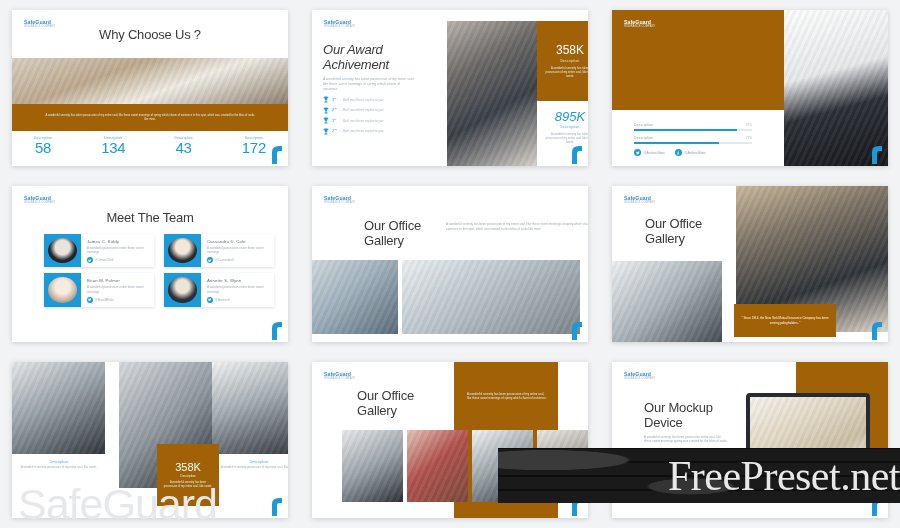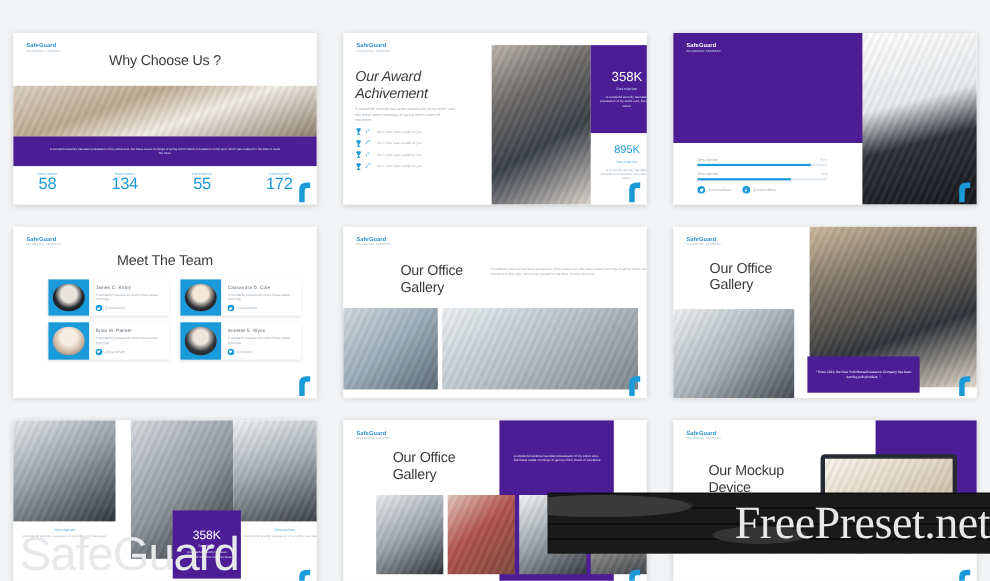--- a/index.html
+++ b/index.html
@@ -7,21 +7,20 @@
   body {
     background:#f2f3f4;
     font-family:"Liberation Sans", sans-serif;
     position:relative;
   }
   .grid {
     position:absolute; inset:0;
     display:grid;
     grid-template-columns:repeat(3,300px);
     grid-template-rows:repeat(3,176px);
-    margin-top:20px;
   }
   .cell { position:relative; }
   .slide {
     position:absolute;
     left:12px; top:10px; right:12px; bottom:10px;
     background:#ffffff;
     overflow:hidden;
     box-shadow:0 1px 5px rgba(0,0,0,.16);
   }
   
@@ -33,21 +32,21 @@
   .logo .lg-tag {
     font-size:2.6px; color:#9bb3c4; letter-spacing:.15px; line-height:4px;
   }
   .logo.on-blue .lg-name { color:#ffffff; }
   .logo.on-blue .lg-tag { color:#cfe8f8; }
 
   
   .swoosh {
     position:absolute; right:4px; bottom:2px; width:16px; height:20px; z-index:7;
   }
-  .blue { background:#4c1d95; }
+  .blue { background:#a16207; }
   .h1 {
     font-size:13px; color:#3b3b3b; font-weight:normal; letter-spacing:-.2px;
     line-height:15px;
   }
   .body-txt {
     font-size:3.3px; color:#9aa7b2; line-height:5.2px; letter-spacing:.05px;
   }
   .body-txt.w { color:#e2f2fc; }
   .desc-lbl { font-size:3.6px; color:#45a9de; letter-spacing:.2px; }
   .stat-num { font-size:15px; color:#1b9ada; letter-spacing:-.3px; line-height:16px; }
@@ -159,21 +158,21 @@
         <div>
           <div class="desc-lbl" style="font-size:3.2px;">Description</div>
           <div class="stat-num">58</div>
         </div>
         <div>
           <div class="desc-lbl" style="font-size:3.2px;">Description</div>
           <div class="stat-num">134</div>
         </div>
         <div>
           <div class="desc-lbl" style="font-size:3.2px;">Description</div>
-          <div class="stat-num">55</div>
+          <div class="stat-num">43</div>
         </div>
         <div>
           <div class="desc-lbl" style="font-size:3.2px;">Description</div>
           <div class="stat-num">172</div>
         </div>
       </div>
       <svg class="swoosh" viewBox="0 0 16 20">
         <path d="M4 20 L4 8 Q4 2 11 2 L14 2 L14 7 L11 7 Q9 7 9 10 L9 20 Z" fill="#1b9ada"></path>
       </svg>
     </div>
@@ -218,21 +217,21 @@
           <div class="award-txt">But I must been explain to you</div>
         </div>
       </div>
       <div class="ph p-shake" style="position:absolute;left:135px;top:11px;width:90px;height:145px;"></div>
       <div class="blue" style="position:absolute;left:225px;top:11px;width:66px;height:80px;display:flex;flex-direction:column;align-items:center;justify-content:center;padding:0 8px;text-align:center;">
         <div style="font-size:12px;color:#fff;line-height:13px;">358K</div>
         <div style="font-size:3.2px;color:#d8eefb;margin-top:2px;letter-spacing:.3px;">Description</div>
         <div class="body-txt w" style="margin-top:4px;font-size:2.7px;line-height:4px;">A wonderful serenity has taken possession of my entire soul, like these sweet.</div>
       </div>
       <div style="position:absolute;left:225px;top:100px;width:66px;display:flex;flex-direction:column;align-items:center;text-align:center;padding:0 7px;">
-        <div style="font-size:10px;color:#1b9ada;line-height:13px;">895K</div>
+        <div style="font-size:13px;color:#1b9ada;line-height:13px;font-style:italic;">895K</div>
         <div style="font-size:3.2px;color:#45a9de;margin-top:2px;letter-spacing:.3px;">Description</div>
         <div class="body-txt" style="margin-top:4px;font-size:2.7px;line-height:4px;">A wonderful serenity has taken possession of my entire soul, like these sweet.</div>
       </div>
       <svg class="swoosh" viewBox="0 0 16 20">
         <path d="M4 20 L4 8 Q4 2 11 2 L14 2 L14 7 L11 7 Q9 7 9 10 L9 20 Z" fill="#1b9ada"></path>
       </svg>
     </div>
   </div>
 
   <div class="cell">

